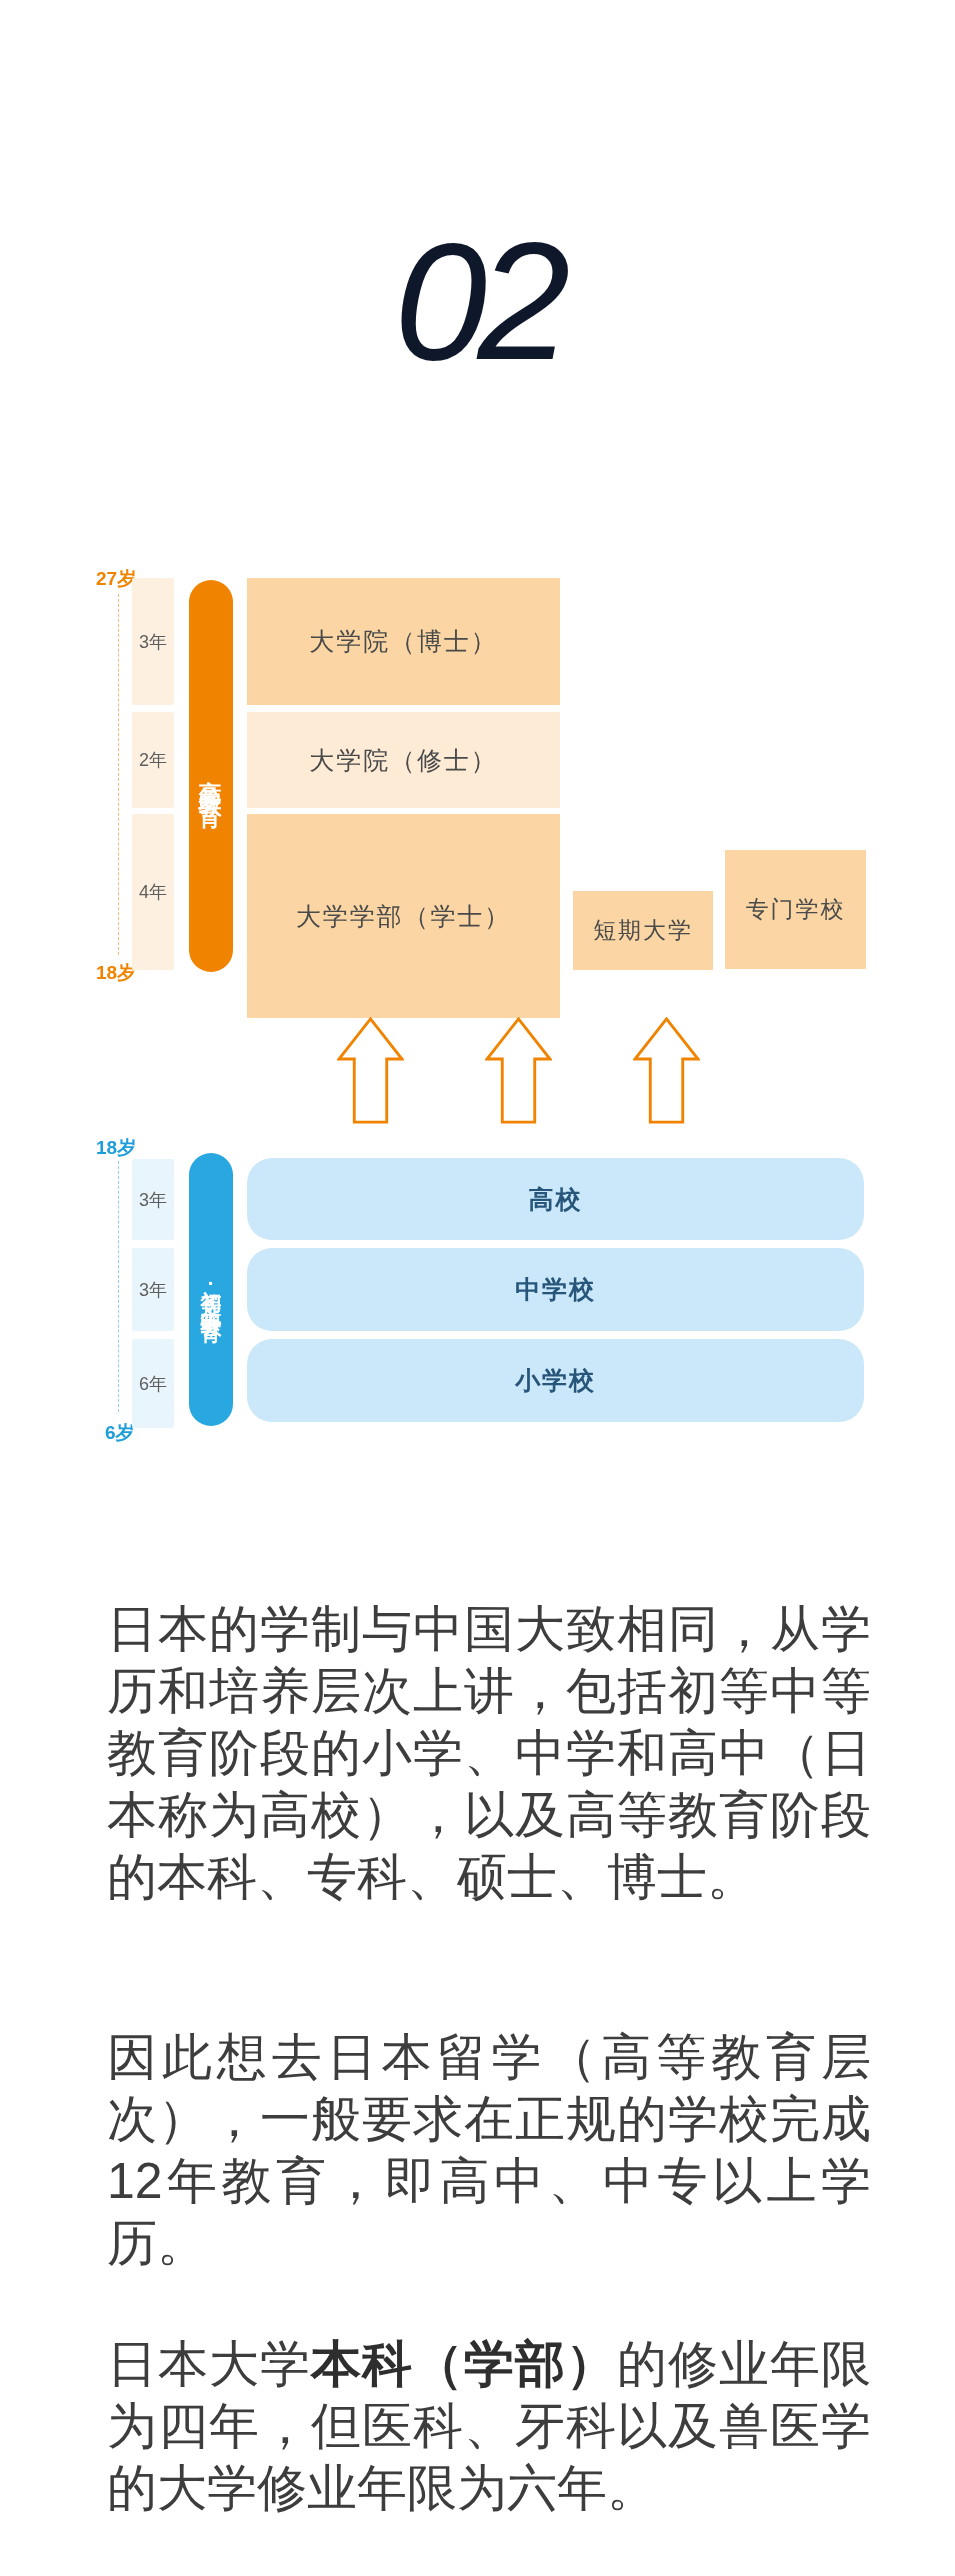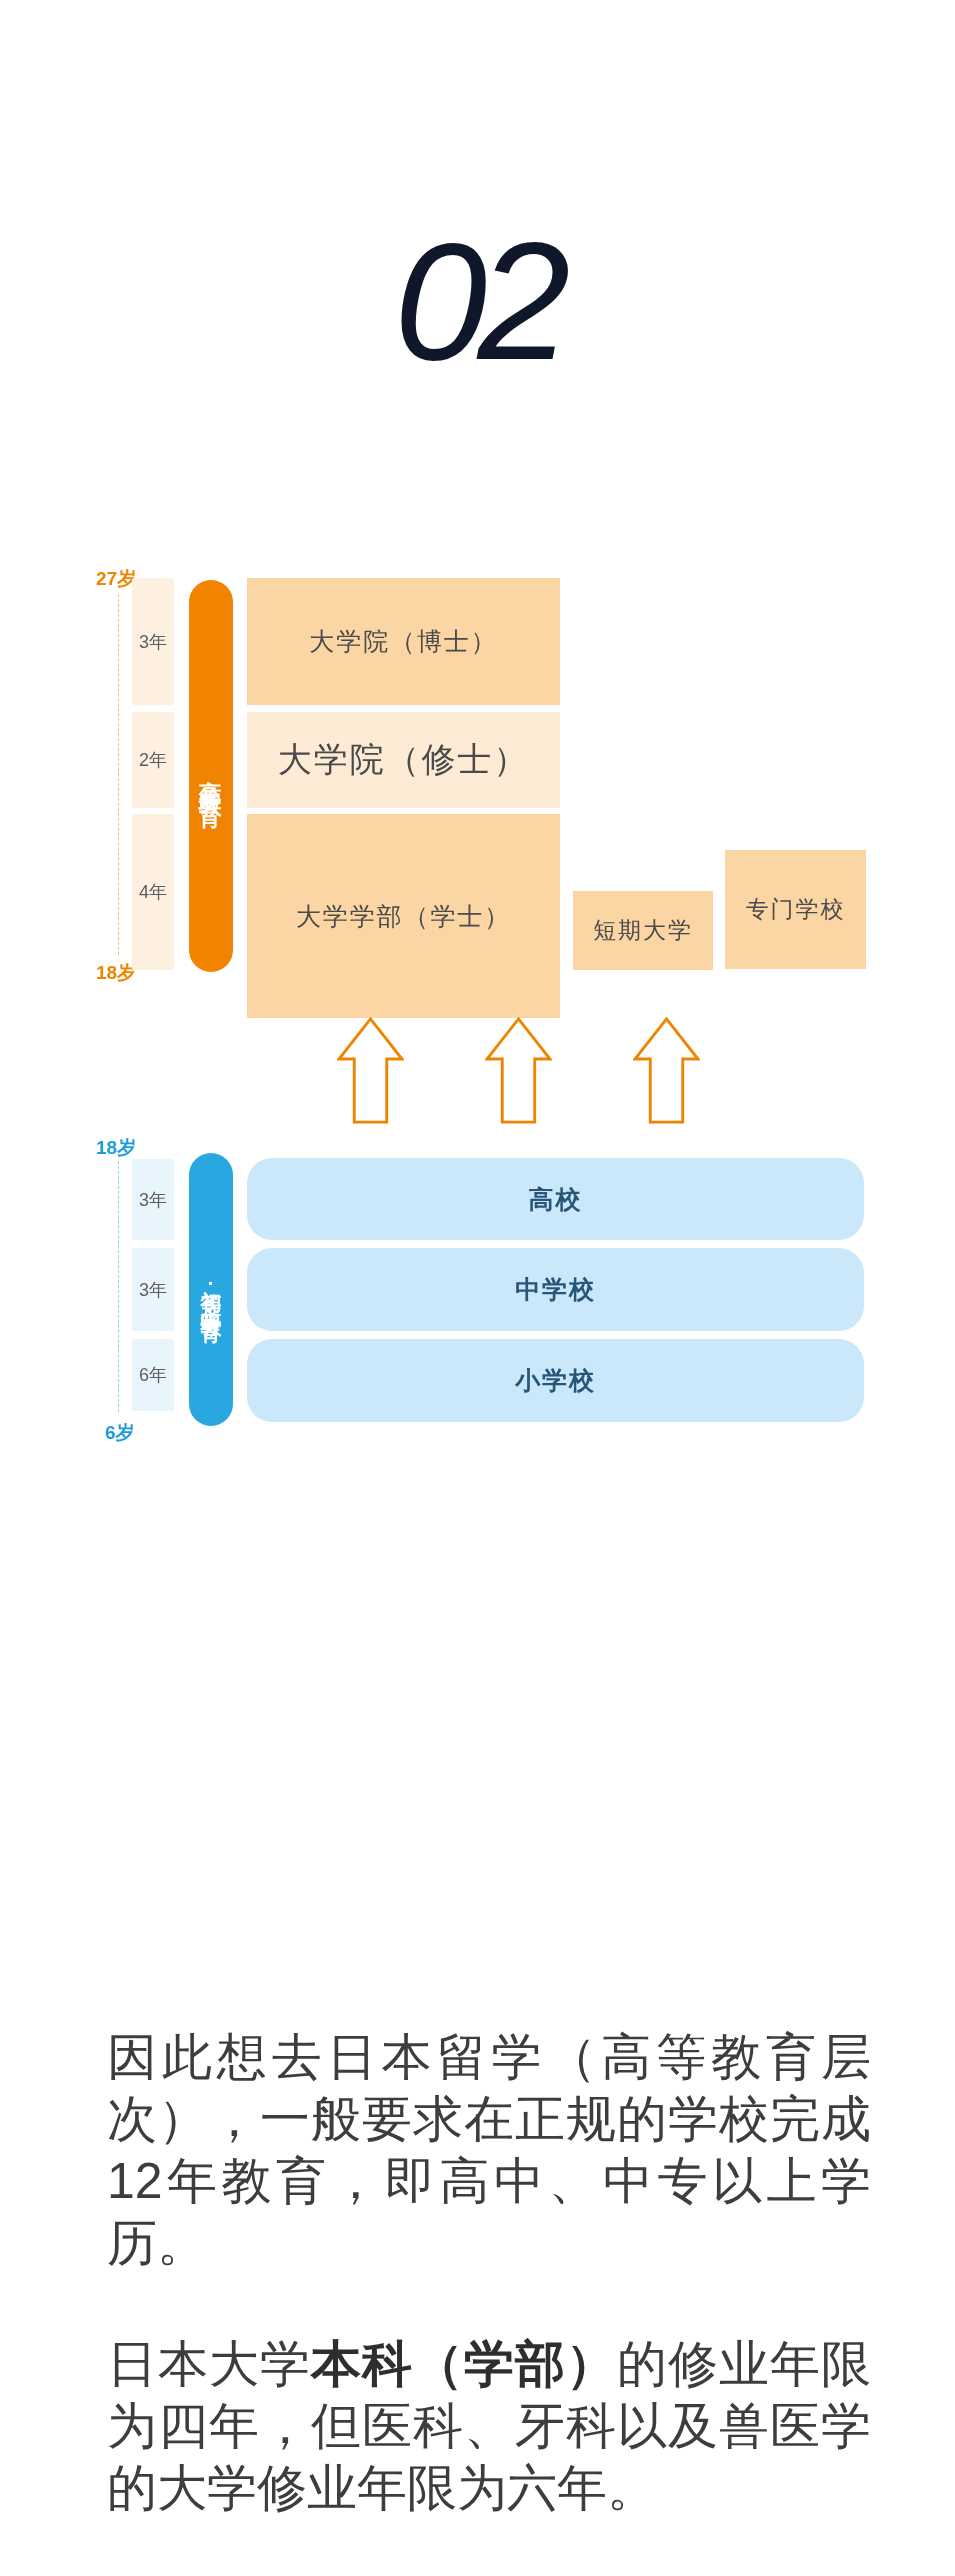--- a/index.html
+++ b/index.html
@@ -65,21 +65,21 @@
   }
   .track-pill.orange { background: #F08300; font-size: 23px; letter-spacing: 7.6px; }
   .track-pill.blue   { background: #29A7E0; font-size: 21px; letter-spacing: 3.8px; }
 
   .level-box {
     position: absolute;
     display: flex; align-items: center; justify-content: center;
     letter-spacing: 1.9px;
   }
   .level-box.o  { background: #FBD6A4; color: #4A4A4A; font-size: 25px; }
-  .level-box.ol { background: #FDEBD6; color: #4A4A4A; font-size: 34px; }
+  .level-box.ol { background: #FDEBD6; color: #4A4A4A; font-size: 25px; }
   .level-box.bl { background: #CBE8FA; color: #27567A; font-size: 25px; font-weight: 700; border-radius: 25px; }
   .level-box.side { font-size: 23px; }
 
   .arrow-svg { position: absolute; top: 1017px; width: 67px; height: 107px; }
 
   
   .body-par {
     position: absolute;
     left: 107px;
     width: 764px;
@@ -127,28 +127,29 @@
     <path d="M35 2 L68 44 L52 44 L52 110 L18 110 L18 44 L2 44 Z" fill="#ffffff" stroke="#F08300" stroke-width="3"></path>
   </svg>
 
   <div>
     <span class="age-label blue" style="left:96px; top:1135px;">18岁</span>
     <span class="age-label blue" style="left:105px; top:1420px;">6岁</span>
     <div class="dash-line blue" style="left:118px; top:1161px; height:251px;"></div>
 
     <div class="year-bar b" style="top:1159px; height:81px;">3年</div>
     <div class="year-bar b" style="top:1248px; height:83px;">3年</div>
-    <div class="year-bar b" style="top:1339px; height:72px;">6年</div>
+    <div class="year-bar b" style="top:1339px; height:89px;">6年</div>
 
     <div class="track-pill blue" style="top:1153px; height:273px;">初等·中等教育</div>
 
     <div class="level-box bl" style="left:247px; top:1158px; width:617px; height:82px;">高校</div>
     <div class="level-box bl" style="left:247px; top:1248px; width:617px; height:83px;">中学校</div>
     <div class="level-box bl" style="left:247px; top:1339px; width:617px; height:83px;">小学校</div>
   </div>
 
+  <p class="body-par" style="top:1598px;">日本的学制与中国大致相同，从学历和培养层次上讲，包括初等中等教育阶段的小学、中学和高中（日本称为高校），以及高等教育阶段的本科、专科、硕士、博士。</p>
 
   <p class="body-par" style="top:2026px;">因此想去日本留学（高等教育层次），一般要求在正规的学校完成12年教育，即高中、中专以上学历。</p>
 
   <p class="body-par" style="top:2333px;"><span>日本大学</span><b>本科（学部）</b><span>的修业年限为四年，但医科、牙科以及兽医学的大学修业年限为六年。</span></p>
 
 </div>
 
 
 </body></html>

